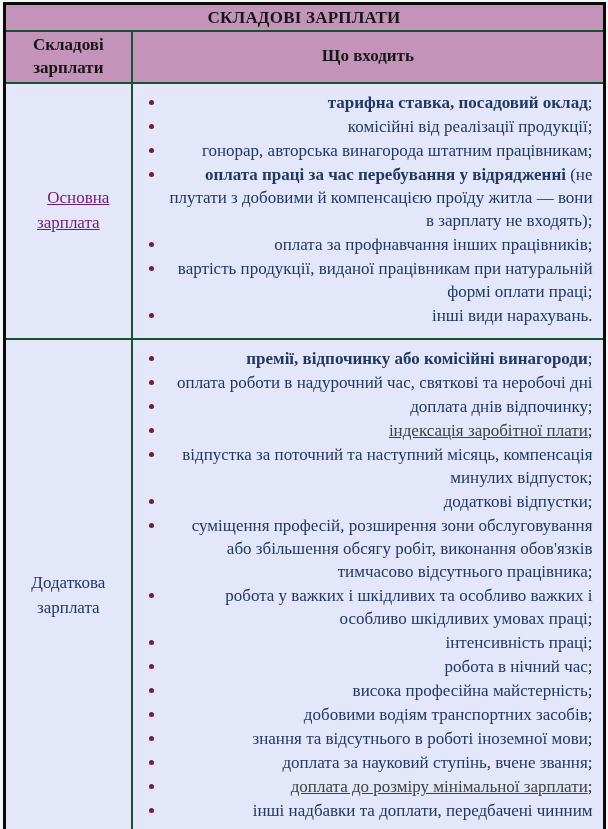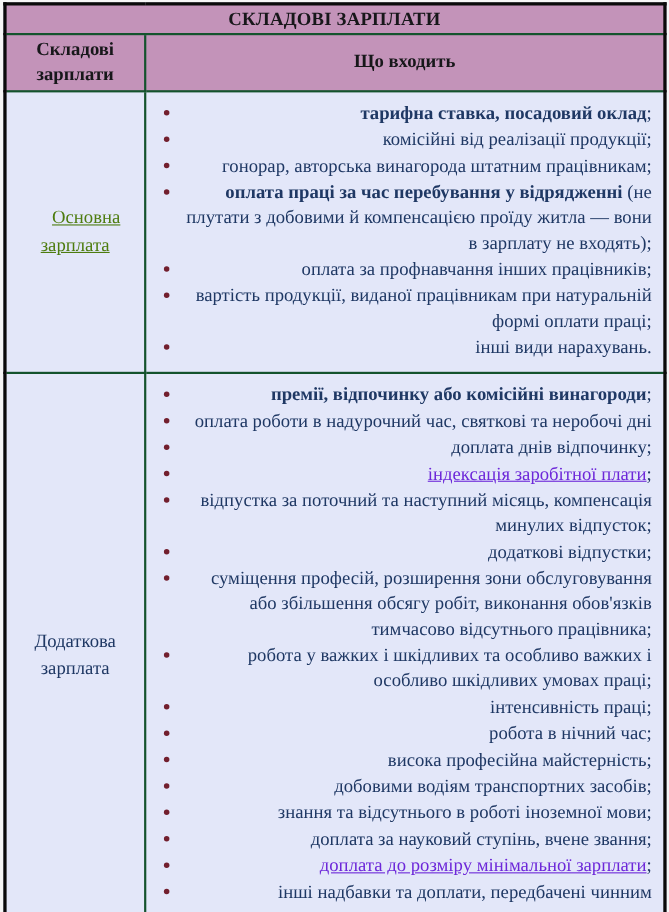--- a/index.html
+++ b/index.html
@@ -46,21 +46,21 @@
   .label-cell {
     background: #e3e7f9;
     text-align: center;
     vertical-align: middle;
     font-size: 17px;
     line-height: 1.45;
     padding: 4px 8px;
     color: #1f3864;
   }
   .label-cell a.cell-link {
-    color: #4d7c0f;
+    color: #701a75;
     text-decoration: underline;
     cursor: pointer;
     margin-left: 20px;
   }
   .list-cell {
     background: #e3e7f9;
     vertical-align: top;
     padding: 6px 10px 6px 12px;
     color: #1f3864;
     font-size: 17px;
@@ -83,21 +83,21 @@
     position: absolute;
     left: 4px;
     top: 9px;
     width: 5px;
     height: 5px;
     border-radius: 50%;
     background: #721f2e;
   }
   ul.items strong { font-weight: bold; color: #1f3864; }
   ul.items a.inline-link {
-    color: #6d28d9;
+    color: #404040;
     text-decoration: underline;
     cursor: pointer;
   }
 </style>
 </head>
 <body>
 
 <table class="salary">
   <colgroup>
       <col class="col-left">

